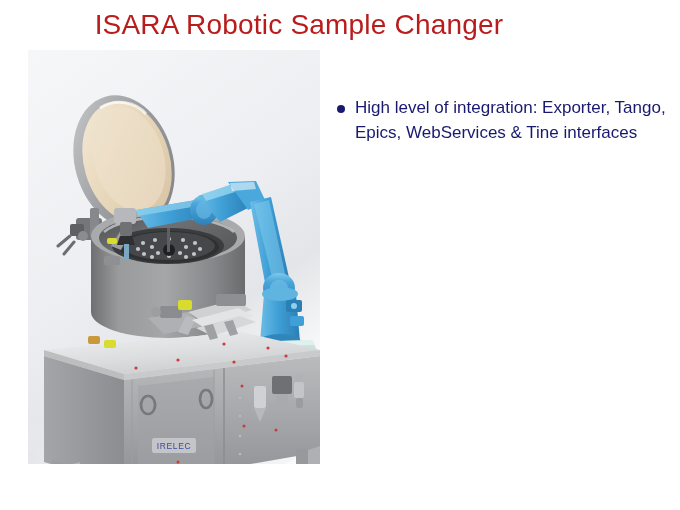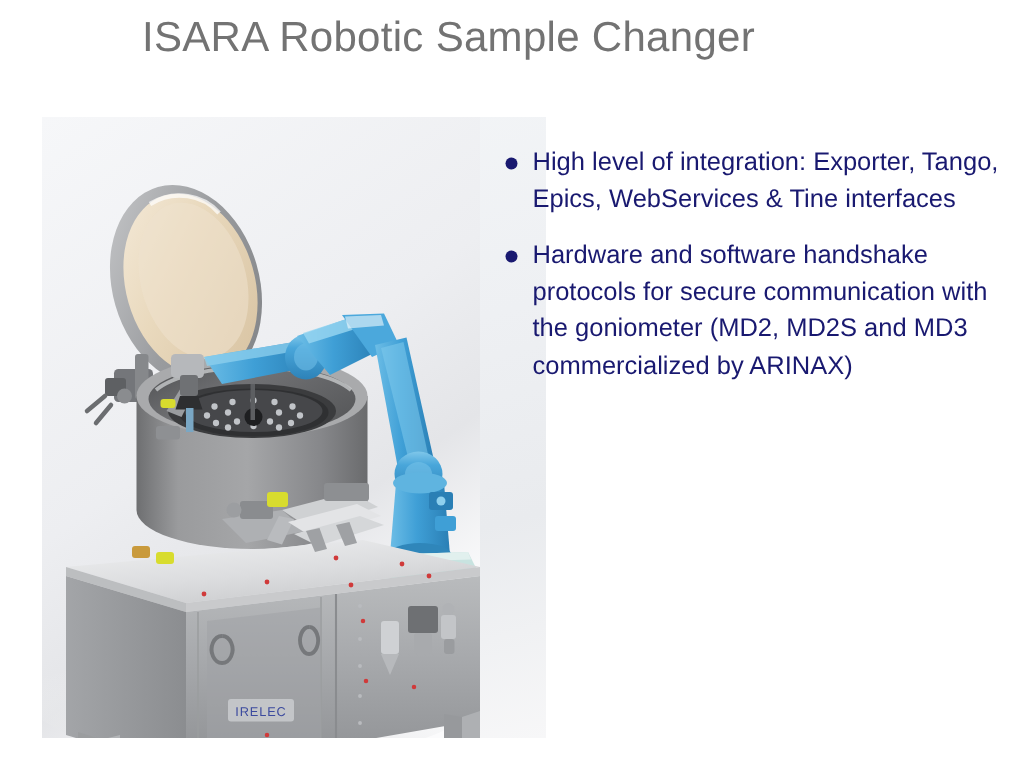--- a/index.html
+++ b/index.html
@@ -23,31 +23,31 @@
   
   .slide-title {
     position: absolute;
     left: 0;
     top: 8px;
     width: 598px;
     text-align: center;
     font-size: 28px;
     line-height: 34px;
     font-weight: normal;
-    color: #737373;
+    color: #b91c1c;
     letter-spacing: 0.2px;
     white-space: nowrap;
   }
 
   
   .figure {
     position: absolute;
     left: 28px;
-    top: 78px;
-    width: 336px;
+    top: 50px;
+    width: 292px;
     height: 414px;
     overflow: hidden;
     background: linear-gradient(165deg, #f4f6f8 0%, #eef0f3 42%, #e9ebee 70%, #f7f7f8 100%);
   }
   .figure svg { display: block; width: 292px; height: 414px; }
 
   
   .bullets {
     position: absolute;
     left: 334px;
@@ -326,21 +326,17 @@
     </svg>
   </div>
 
   <div class="bullets">
 
     <div class="bullet">
       <span class="bullet-marker"></span>
       <span class="bullet-text">High level of integration: Exporter, Tango, Epics, WebServices &amp; Tine interfaces</span>
     </div>
 
-    <div class="bullet">
-      <span class="bullet-marker"></span>
-      <span class="bullet-text">Hardware and software handshake protocols for secure communication with the goniometer (MD2, MD2S and MD3 commercialized by ARINAX)</span>
-    </div>
 
 
 
   </div>
 </div>
 
 </body></html>

